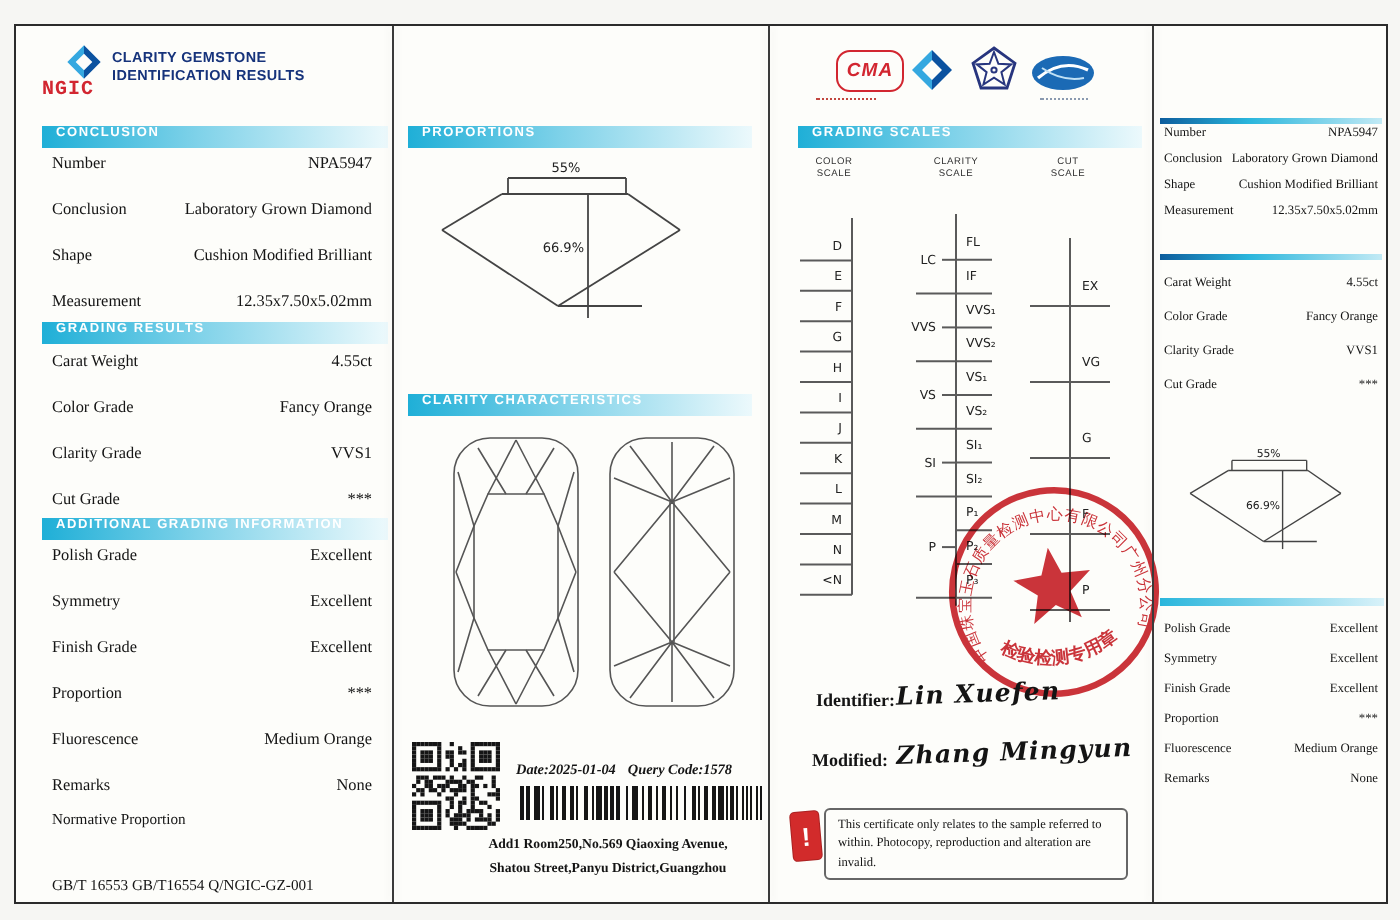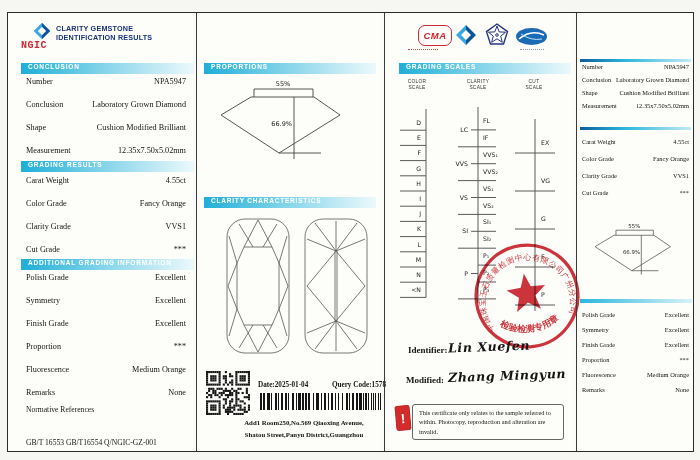--- a/index.html
+++ b/index.html
@@ -110,21 +110,21 @@
       </div>
     <div class="row" style="top:352px;">
         <span>Fluorescence</span>
         <span>Medium Orange</span>
       </div>
     <div class="row" style="top:375px;">
         <span>Remarks</span>
         <span>None</span>
       </div>
 
-    <div class="norm" style="top:392px;">Normative References</div>
+    <div class="norm" style="top:392px;">Normative Proportion</div>
     <div class="norm" style="top:408px;margin-top:17px;">GB/T 16553   GB/T16554   Q/NGIC-GZ-001</div>
   </div>
 
   <div class="panel" style="left:188px;width:188px;">
     <div class="bar" style="left:8px;top:50px;width:172px;">PROPORTIONS</div>
 
     <svg style="left:17px;top:66px;" width="150" height="92" viewBox="0 0 150 92">
       <g stroke="#444" stroke-width="0.9" fill="none">
         <line x1="41" y1="10" x2="100" y2="10"></line>
           <line x1="41" y1="10" x2="41" y2="18"></line>
@@ -376,21 +376,21 @@
         <rect x="11" y="44" width="2.2" height="2.2" fill="#151515"></rect>
         <rect x="13.200000000000001" y="44" width="2.2" height="2.2" fill="#151515"></rect>
         <rect x="22" y="44" width="2.2" height="2.2" fill="#151515"></rect>
         <rect x="28.6" y="44" width="2.2" height="2.2" fill="#151515"></rect>
         <rect x="30.800000000000004" y="44" width="2.2" height="2.2" fill="#151515"></rect>
         <rect x="33" y="44" width="2.2" height="2.2" fill="#151515"></rect>
         <rect x="35.2" y="44" width="2.2" height="2.2" fill="#151515"></rect>
         <rect x="37.400000000000006" y="44" width="2.2" height="2.2" fill="#151515"></rect>
       </svg>
 
-    <div class="footline" style="left:62px;top:368px;width:128px;">
+    <div class="footline" style="left:62px;top:368px;width:108px;font-style:italic;">
       <span>Date:2025-01-04</span>
       <span>Query Code:1578</span>
     </div>
     <svg id="barcode-svg" style="left:64px;top:380px;" width="122" height="17" viewBox="0 0 122 17">
         <rect x="0" y="0" width="2" height="17" fill="#151515"></rect>
         <rect x="3" y="0" width="2" height="17" fill="#151515"></rect>
         <rect x="7" y="0" width="3" height="17" fill="#151515"></rect>
         <rect x="11" y="0" width="1" height="17" fill="#151515"></rect>
         <rect x="15" y="0" width="2" height="17" fill="#151515"></rect>
         <rect x="18" y="0" width="1" height="17" fill="#151515"></rect>

